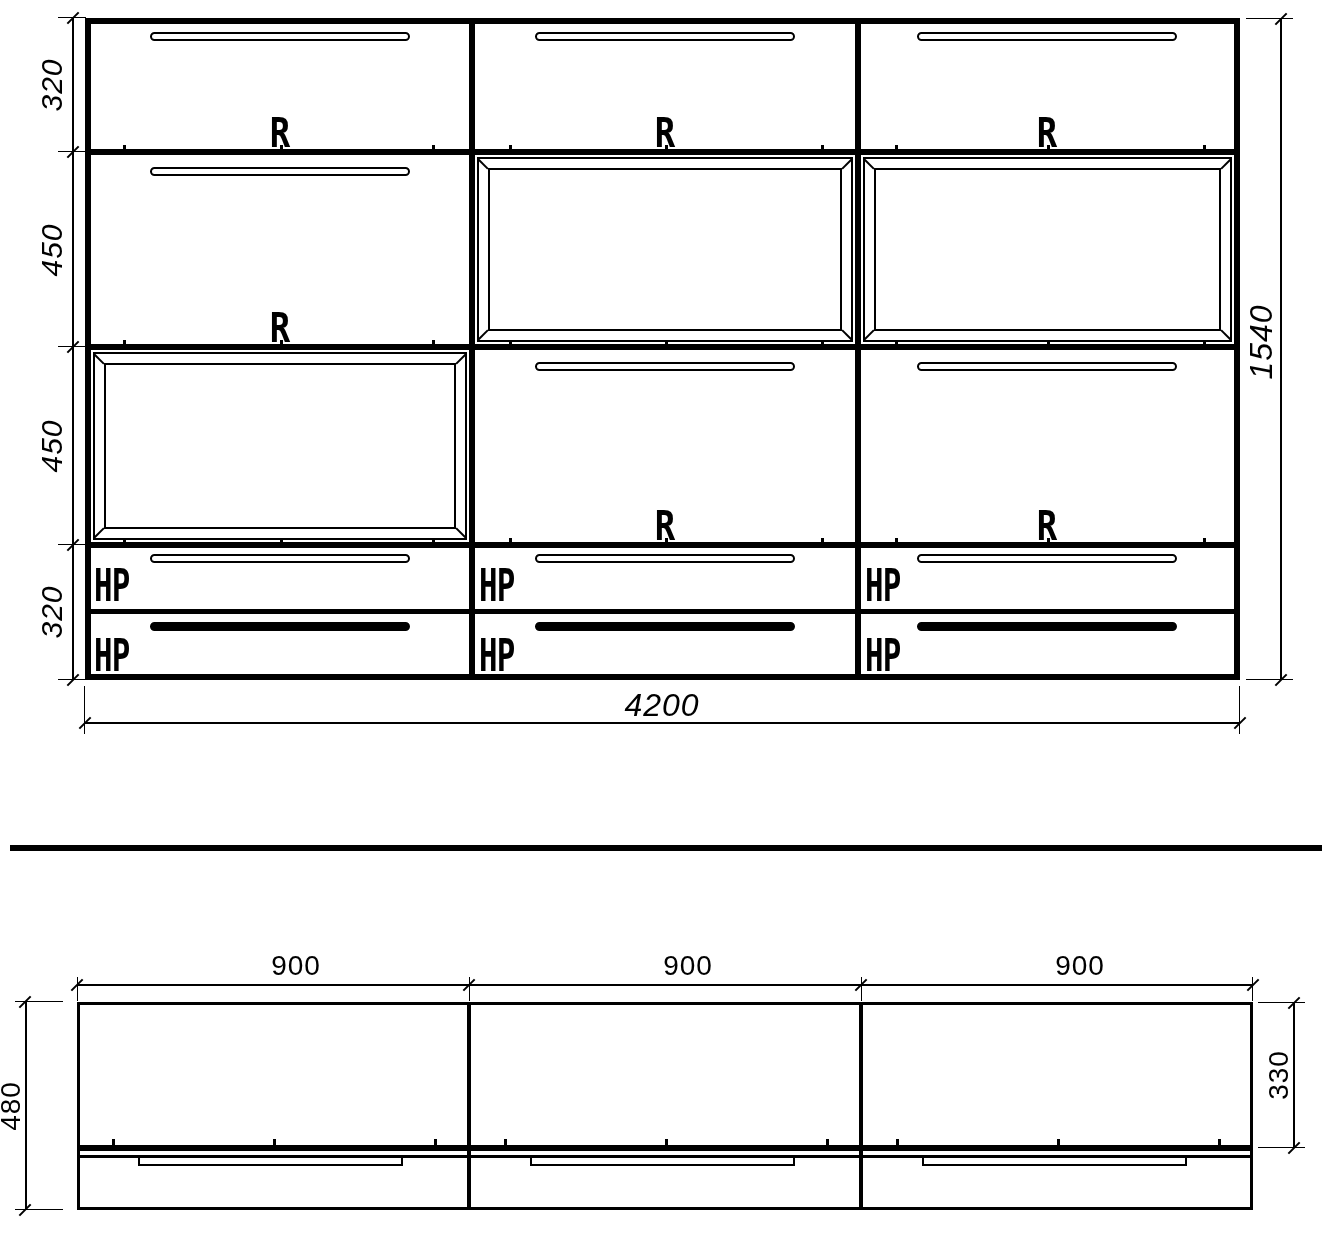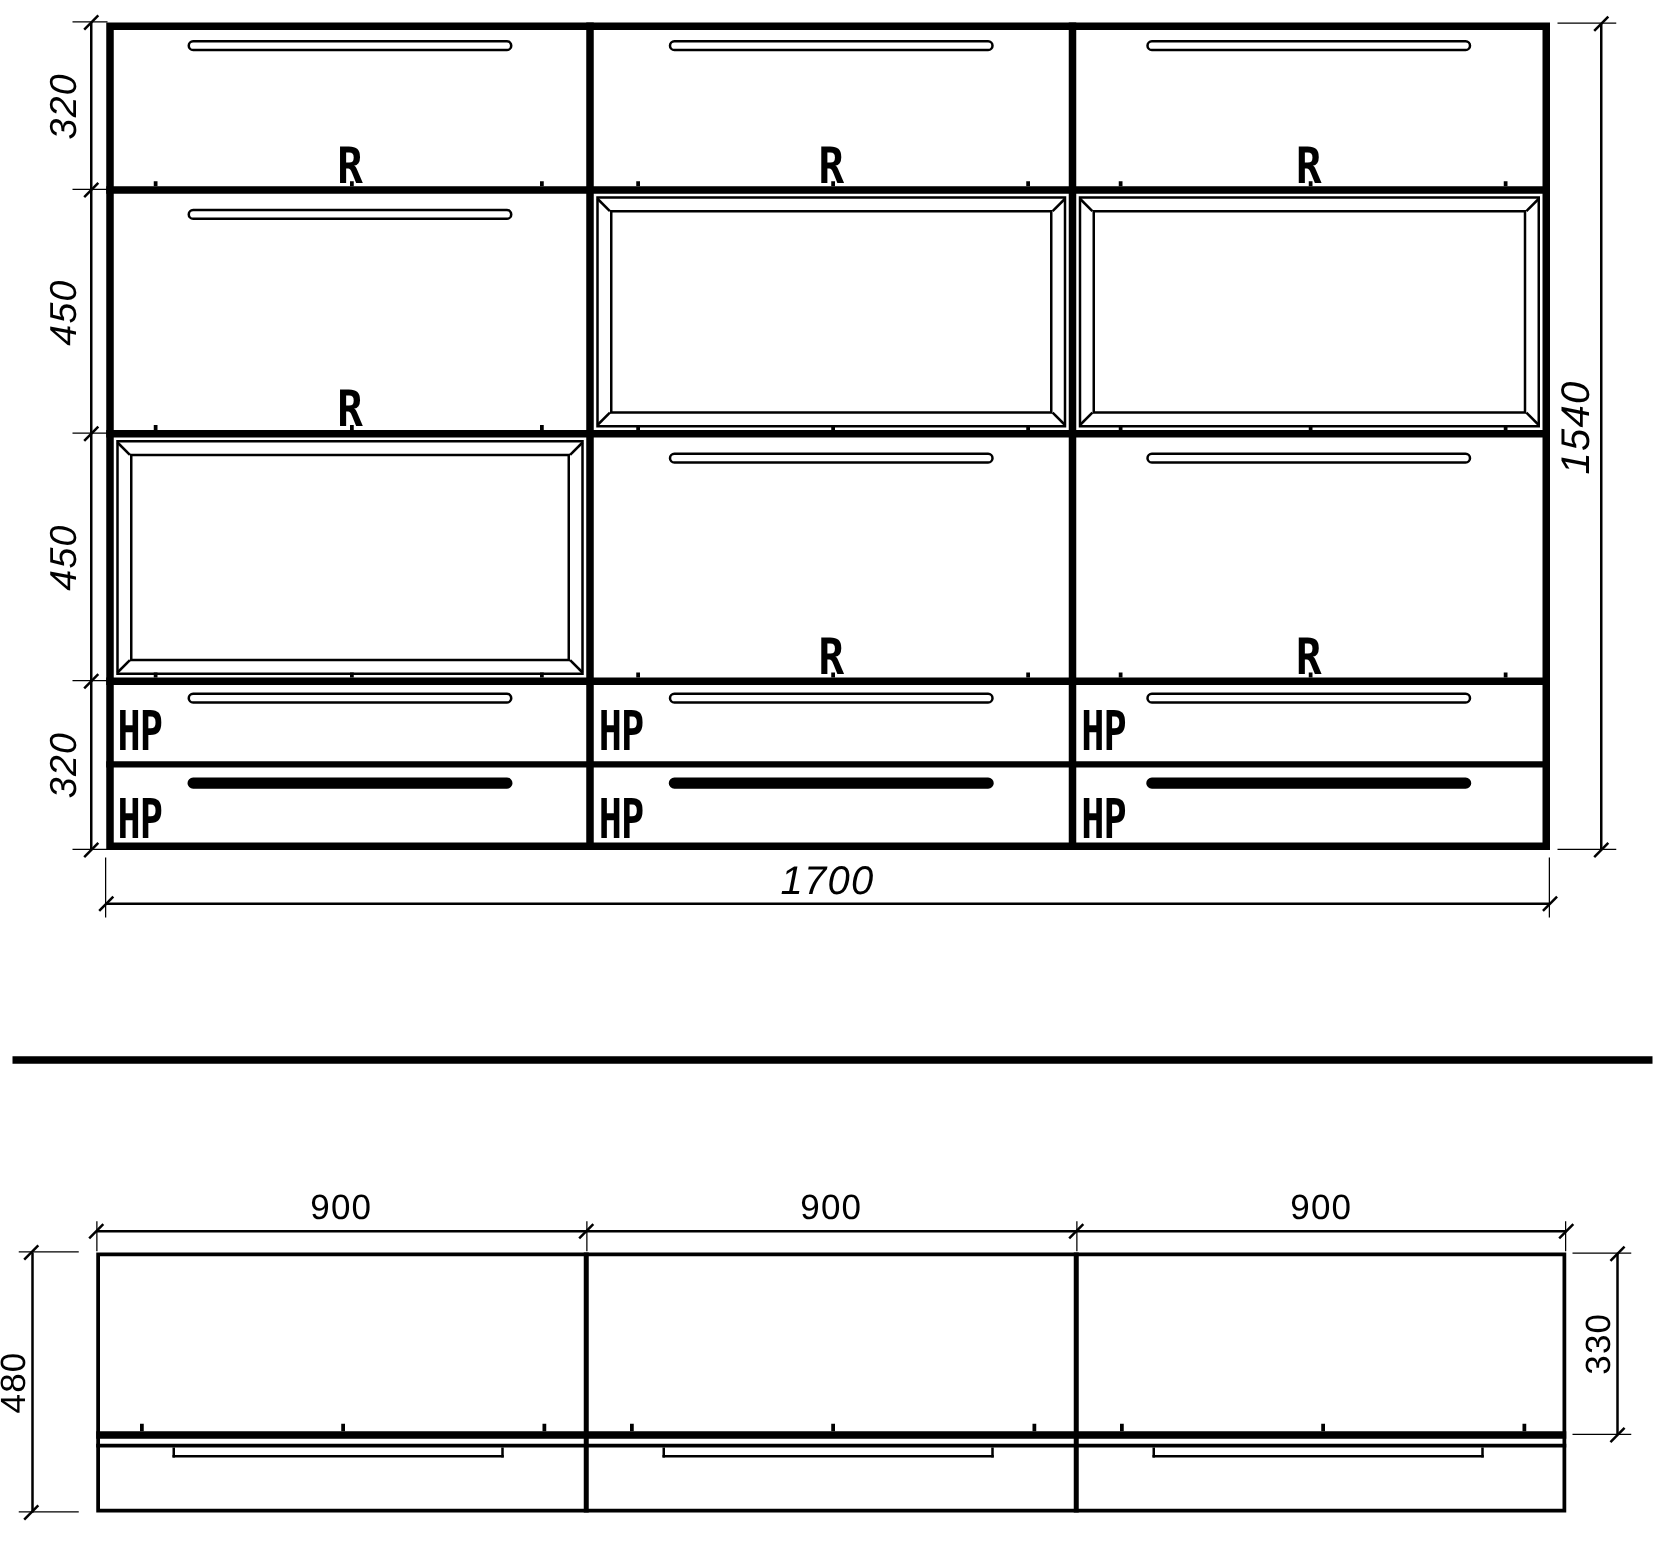--- a/index.html
+++ b/index.html
@@ -22,21 +22,21 @@
   .m-tr{right:-1px;top:-1px;transform-origin:100% 50%;transform:rotate(-45deg);}
   .m-bl{left:-1px;bottom:-1px;transform-origin:0 50%;transform:rotate(-45deg);}
   .m-br{right:-1px;bottom:-1px;transform-origin:100% 50%;transform:rotate(45deg);}
   
   .tick{position:absolute;width:16px;height:2px;background:#000;transform:rotate(-45deg);}
   .dimv{position:absolute;transform:translate(-50%,-50%) rotate(-90deg);
         font:italic 30px "Liberation Sans",sans-serif;white-space:nowrap;letter-spacing:1px;}
   .dimh{position:absolute;transform:translate(-50%,-50%);
         font:italic 31px "Liberation Sans",sans-serif;white-space:nowrap;letter-spacing:1px;}
   .pdimh{position:absolute;transform:translate(-50%,-50%);
-         font:28px "Liberation Sans",sans-serif;white-space:nowrap;letter-spacing:1px;}
+         font:28px "Liberation Sans",sans-serif;white-space:nowrap;letter-spacing:1px;margin-left:23px;}
   .pdimv{position:absolute;transform:translate(-50%,-50%) rotate(-90deg);
          font:28px "Liberation Sans",sans-serif;white-space:nowrap;letter-spacing:1px;}
   
   .rl{position:absolute;font:700 40px "DejaVu Sans Mono",monospace;line-height:1;
       transform:translateX(-50%) scaleX(0.85);transform-origin:center top;}
   .hp{position:absolute;font:700 44px "DejaVu Sans Mono",monospace;line-height:1;
       transform:scaleX(0.70);transform-origin:0 0;letter-spacing:-1px;}
 </style>
 </head>
 <body>
@@ -124,21 +124,21 @@
   <div class="ln" style="left:1246px;top:679px;width:47px;height:1px;"></div>
   <div class="tick" style="left:1273px;top:18px;"></div>
   <div class="tick" style="left:1273px;top:679px;"></div>
   <div class="dimv" style="left:1261px;top:342px;font-size:32px;">1540</div>
 
   <div class="ln" style="left:85px;top:722px;width:1155px;height:2px;"></div>
   <div class="ln" style="left:84px;top:686px;width:1px;height:48px;"></div>
   <div class="ln" style="left:1239px;top:686px;width:1px;height:48px;"></div>
   <div class="tick" style="left:77px;top:722px;"></div>
   <div class="tick" style="left:1232px;top:722px;"></div>
-  <div class="dimh" style="left:662px;top:705px;font-size:32px;">1700</div>
+  <div class="dimh" style="left:662px;top:705px;font-size:32px;">4200</div>
 
   <div class="ln" style="left:10px;top:845px;width:1312px;height:6px;"></div>
 
   <div class="pframe" style="left:77px;top:1002px;width:1176px;height:208px;"></div>
   <div class="ln" style="left:467px;top:1002px;width:4px;height:208px;"></div>
   <div class="ln" style="left:859px;top:1002px;width:4px;height:208px;"></div>
   <div class="ln" style="left:77px;top:1145px;width:1176px;height:6px;"></div>
   <div class="ln" style="left:77px;top:1155px;width:1176px;height:3px;"></div>
 
   <div style="position:absolute;left:138px;top:1158px;width:265px;height:8px;border:2px solid #000;border-top:none;box-sizing:border-box;"></div>

